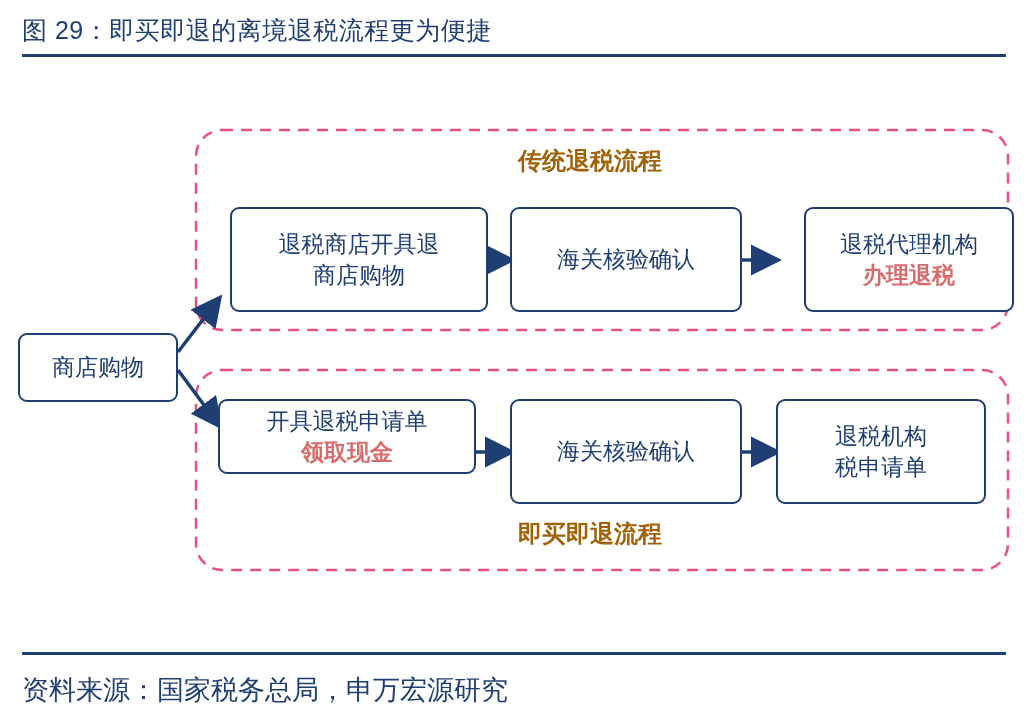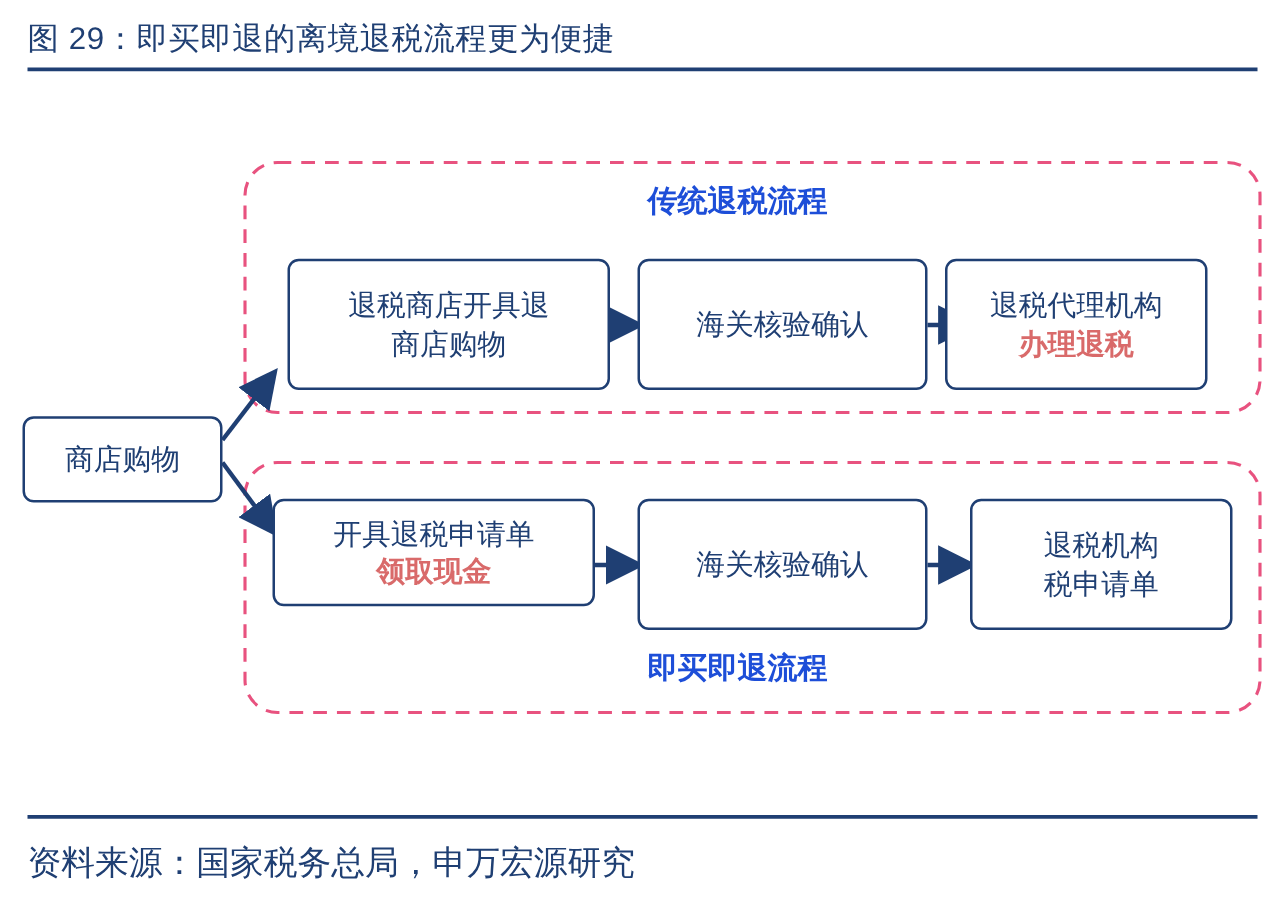--- a/index.html
+++ b/index.html
@@ -87,21 +87,21 @@
     padding: 4px 6px;
   }
   .box .hl {
     color: #d96a6a;
     font-weight: bold;
   }
   .group-label {
     position: absolute;
     font-size: 24px;
     font-weight: bold;
-    color: #1d4ed8;
+    color: #a16207;
     white-space: nowrap;
     text-align: right;
   }
 </style>
 </head>
 <body>
 
 <div id="page">
 
   <div class="title">图 29：即买即退的离境退税流程更为便捷</div>
@@ -139,26 +139,26 @@
 
     <div class="box" style="left:218px; top:147px; width:258px; height:105px;margin-left:12px;">
       <div>退税商店开具退</div>
       <div>商店购物</div>
     </div>
 
     <div class="box" style="left:510px; top:147px; width:232px; height:105px;">
       <div>海关核验确认</div>
     </div>
 
-    <div class="box" style="left:756px; top:147px; width:210px; height:105px;">
+    <div class="box" style="left:804px; top:147px; width:210px; height:105px;">
       <div>退税代理机构</div>
       <div class="hl">办理退税</div>
     </div>
 
-    <div class="box" style="left:218px; top:339px; width:258px; height:86px;">
+    <div class="box" style="left:218px; top:339px; width:258px; height:75px;">
       <div>开具退税申请单</div>
       <div class="hl">领取现金</div>
     </div>
 
     <div class="box" style="left:510px; top:339px; width:232px; height:105px;">
       <div>海关核验确认</div>
     </div>
 
     <div class="box" style="left:776px; top:339px; width:210px; height:105px;">
       <div>退税机构</div>

